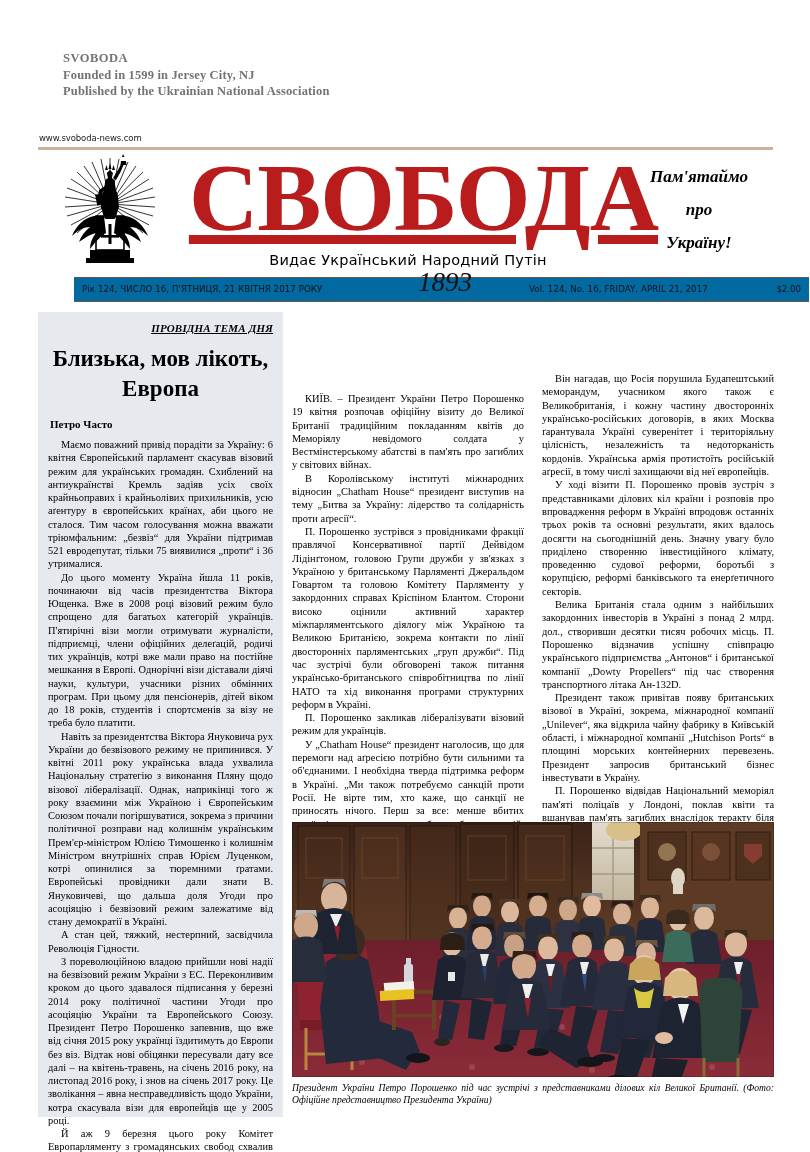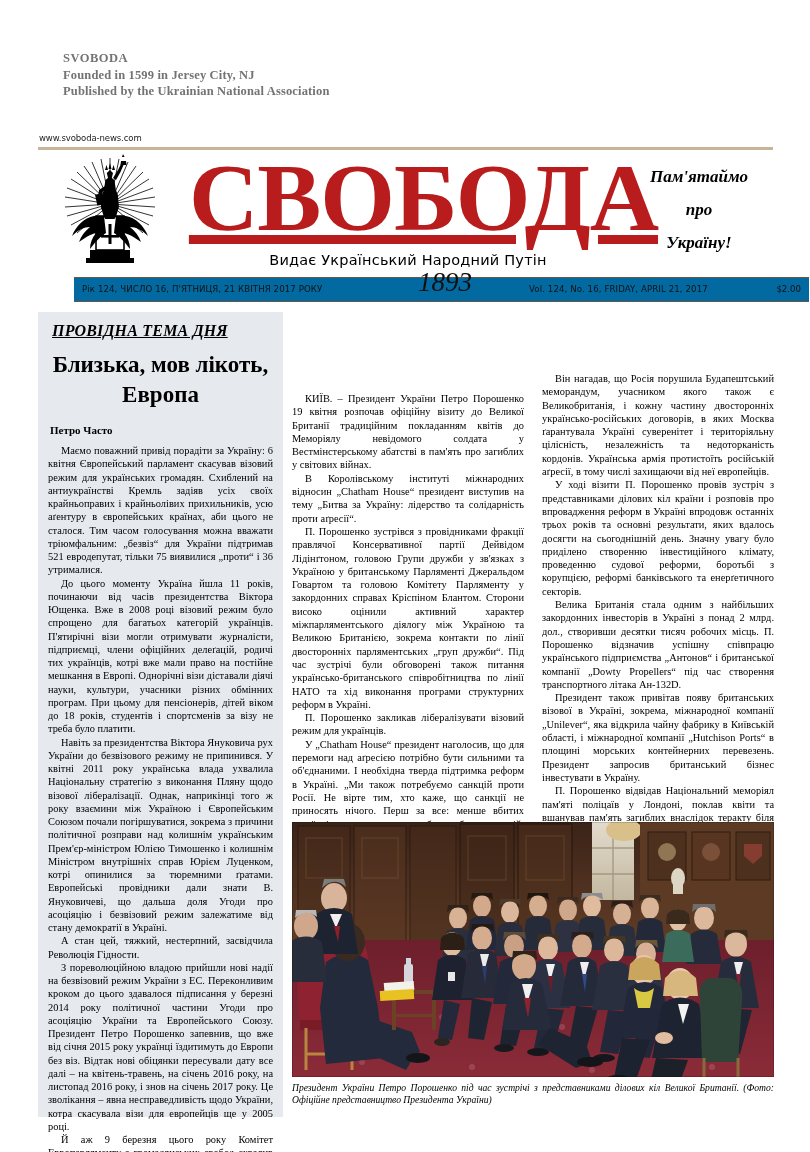--- a/index.html
+++ b/index.html
@@ -173,24 +173,25 @@
     background: #e6e9ee;
     height: 805px;
     padding: 0;
   }
   .col-1-inner { padding: 8px 10px 0 10px; }
 
   .kicker {
     font-family: "Liberation Serif", "DejaVu Serif", serif;
     font-style: italic;
     font-weight: bold;
-    font-size: 16px;
+    font-size: 11px;
     letter-spacing: 0.2px;
     text-decoration: underline;
     margin: 2px 0 10px 4px;
+    text-align: right;
   }
   .feature-head {
     font-family: "Liberation Serif", "DejaVu Serif", serif;
     font-weight: bold;
     font-size: 23px;
     line-height: 30px;
     text-align: center;
     margin: 0 0 14px 0;
   }
   .byline {

